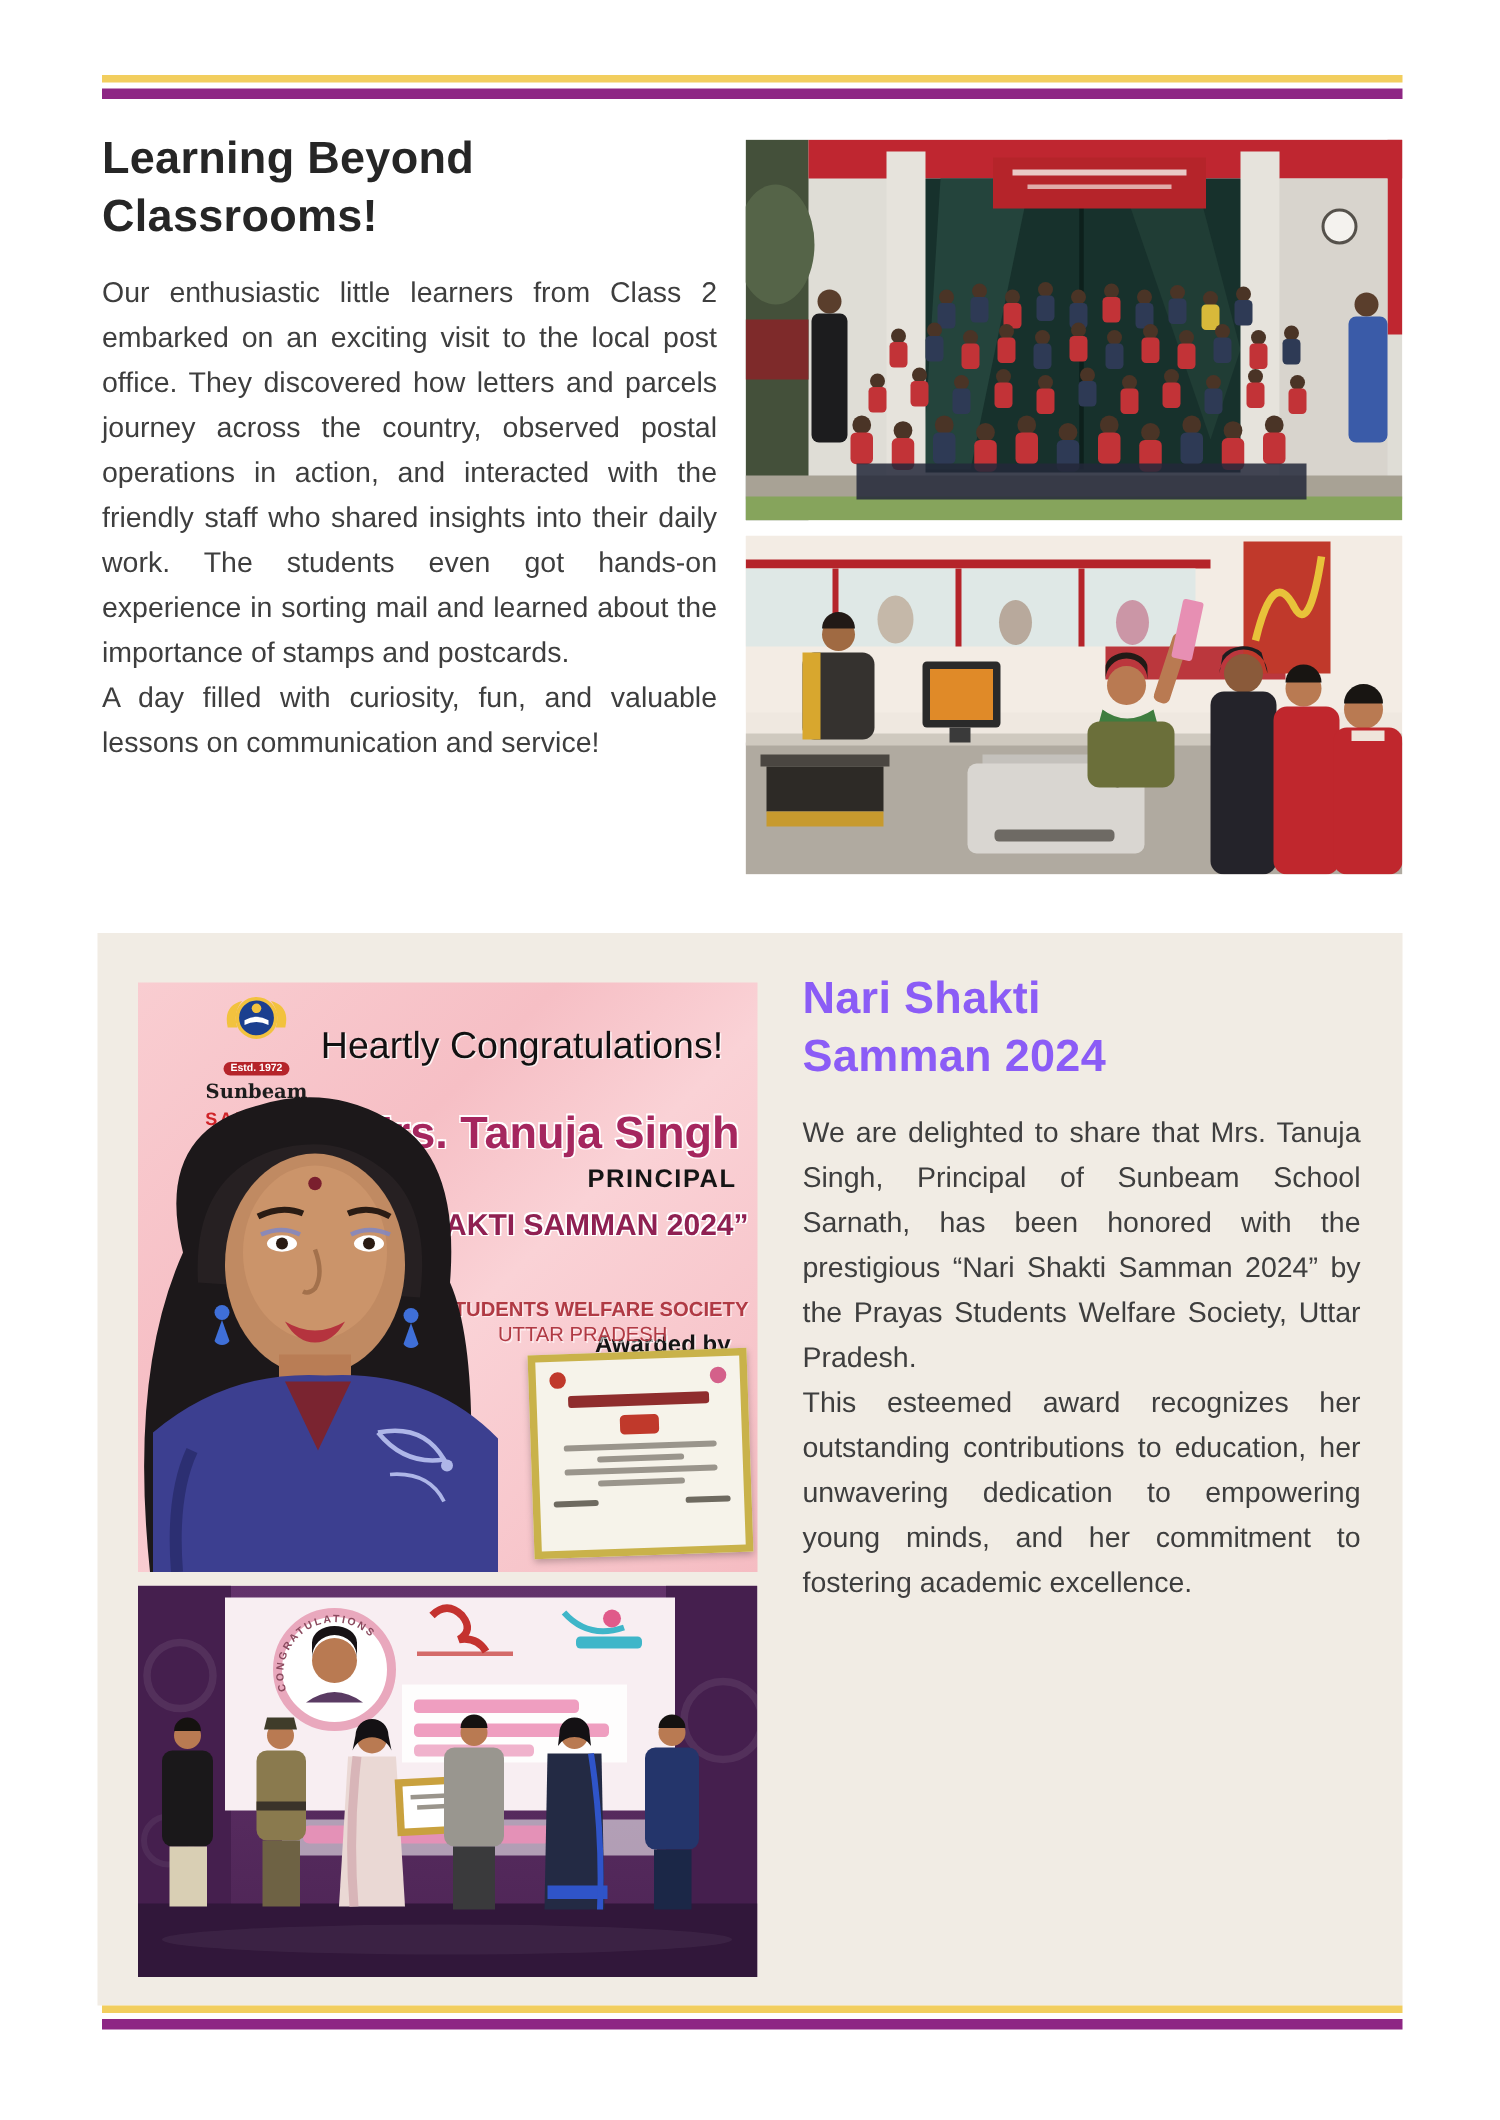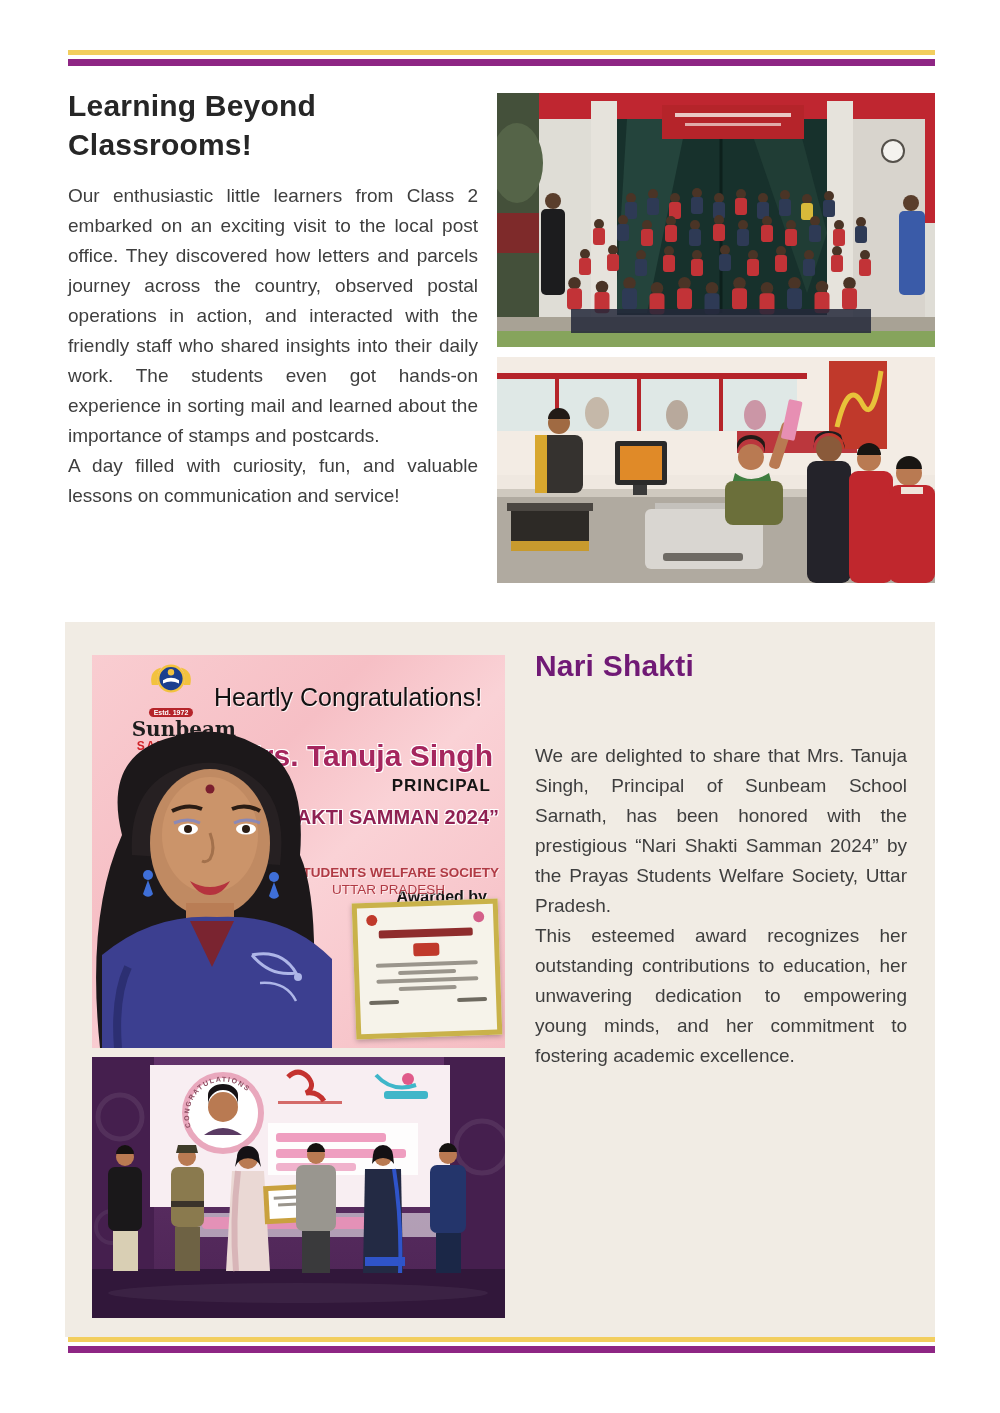--- a/index.html
+++ b/index.html
@@ -18,21 +18,21 @@
   .rule .bar-purple { height:7px; background:#8E2684; margin-top:4px; }
   
   .h1 {
     position:absolute; left:68px; top:86px; width:420px;
     font-size:30px; line-height:39px; font-weight:bold;
     color:#262626; letter-spacing:.2px;
   }
   .h2 {
     position:absolute; left:470px; top:24px; width:390px;
     font-size:30px; line-height:39px; font-weight:bold;
-    color:#701a75; letter-spacing:.2px;
+    color:#8b5cf6; letter-spacing:.2px;
   }
   .body-text { color:#3e3e3e; font-size:19px; line-height:30px; text-align:justify; }
   .body-text p { margin:0; }
   .s1 { position:absolute; left:68px; top:181px; width:410px; }
   .s2 { position:absolute; left:470px; top:119px; width:372px; }
   
   .photo { position:absolute; overflow:hidden; }
   .photo svg { display:block; width:100%; height:100%; }
   .photo1 { left:497px; top:93px;  width:438px; height:254px; }
   .photo2 { left:497px; top:357px; width:438px; height:226px; }
@@ -47,21 +47,21 @@
     position:absolute; left:27px; top:33px; width:413px; height:393px;
     background:linear-gradient(135deg,#f9cdd1 0%,#f6bfc5 35%,#fad2d6 55%,#f5bcc2 100%);
     overflow:hidden;
   }
   .poster-logo { position:absolute; left:14px; top:6px; width:130px; text-align:center; }
   .poster-logo svg { display:block; margin:0 auto; }
   .logo-estd {
     display:inline-block; margin-top:1px; background:#b5242a; color:#fff;
     font-size:7px; font-weight:bold; padding:1px 5px; border-radius:5px;
   }
-  .logo-name { font-family:"DejaVu Serif", serif; font-weight:bold; font-size:20px; color:#1d1d1d; line-height:20px;text-align:right; }
+  .logo-name { font-family:"DejaVu Serif", serif; font-weight:bold; font-size:13px; color:#1d1d1d; line-height:20px; }
   .logo-branch { font-size:12px; font-weight:bold; color:#d02328; letter-spacing:1.5px; line-height:14px; }
   .logo-city { font-size:8px; font-weight:bold; color:#7a1f2e; line-height:10px; }
   .poster-headline {
     position:absolute; left:108px; top:28px; width:296px; text-align:center;
     font-size:25px; font-weight:normal; color:#111;
     text-shadow:1px 1px 0 rgba(255,255,255,.8);
   }
   .poster-awardee {
     position:absolute; right:12px; top:84px; font-size:30px; font-weight:bold;
     color:#a5265e;
@@ -412,20 +412,21 @@
 
         <circle cx="356" cy="98" r="9" fill="#b97a52"></circle>
           <path d="M347 95 a9 9 0 0 1 18 0 z" fill="#151210"></path>
         <rect x="338" y="108" width="36" height="68" rx="7" fill="#24356b"></rect>
         <rect x="344" y="176" width="25" height="40" fill="#1b2747"></rect>
       </svg>
     </div>
 
     <h2 class="h2">
       <span>Nari Shakti</span><br>
+      <span>Samman 2024</span>
     </h2>
 
     <div class="body-text s2">
       <p>We are delighted to share that Mrs. Tanuja Singh, Principal of Sunbeam School Sarnath, has been honored with the prestigious “Nari Shakti Samman 2024” by the Prayas Students Welfare Society, Uttar Pradesh.</p>
       <p>This esteemed award recognizes her outstanding contributions to education, her unwavering dedication to empowering young minds, and her commitment to fostering academic excellence.</p>
     </div>
   </section>
 
   <div class="rule rule-bottom">
     <div class="bar-yellow"></div>

